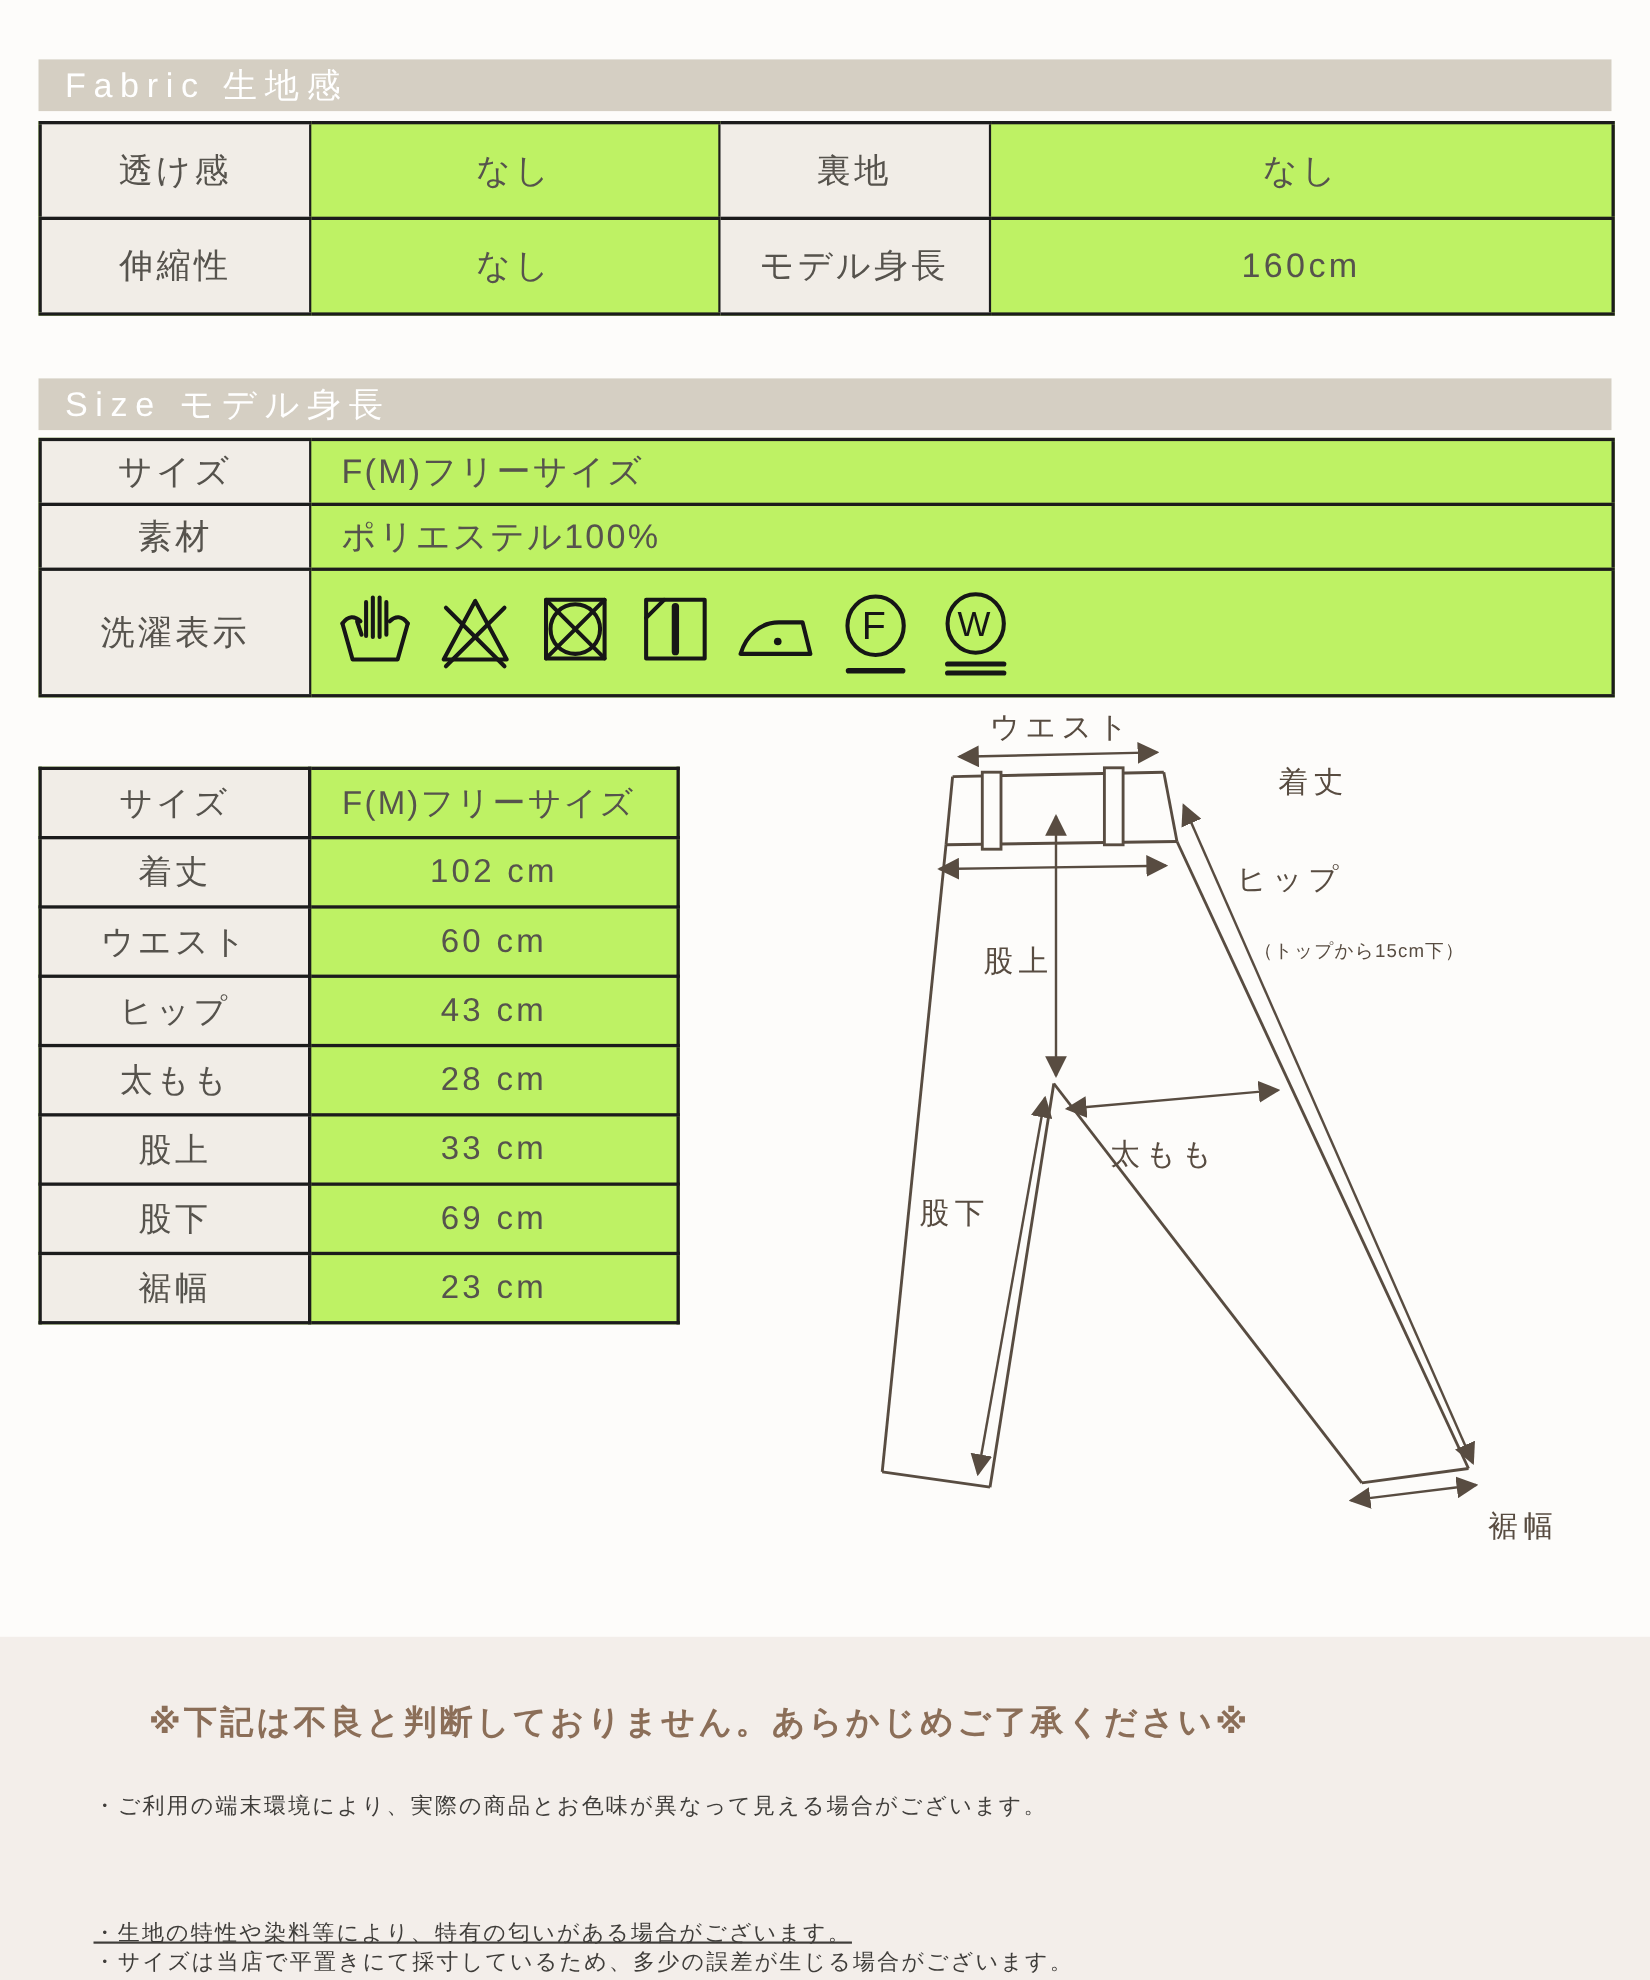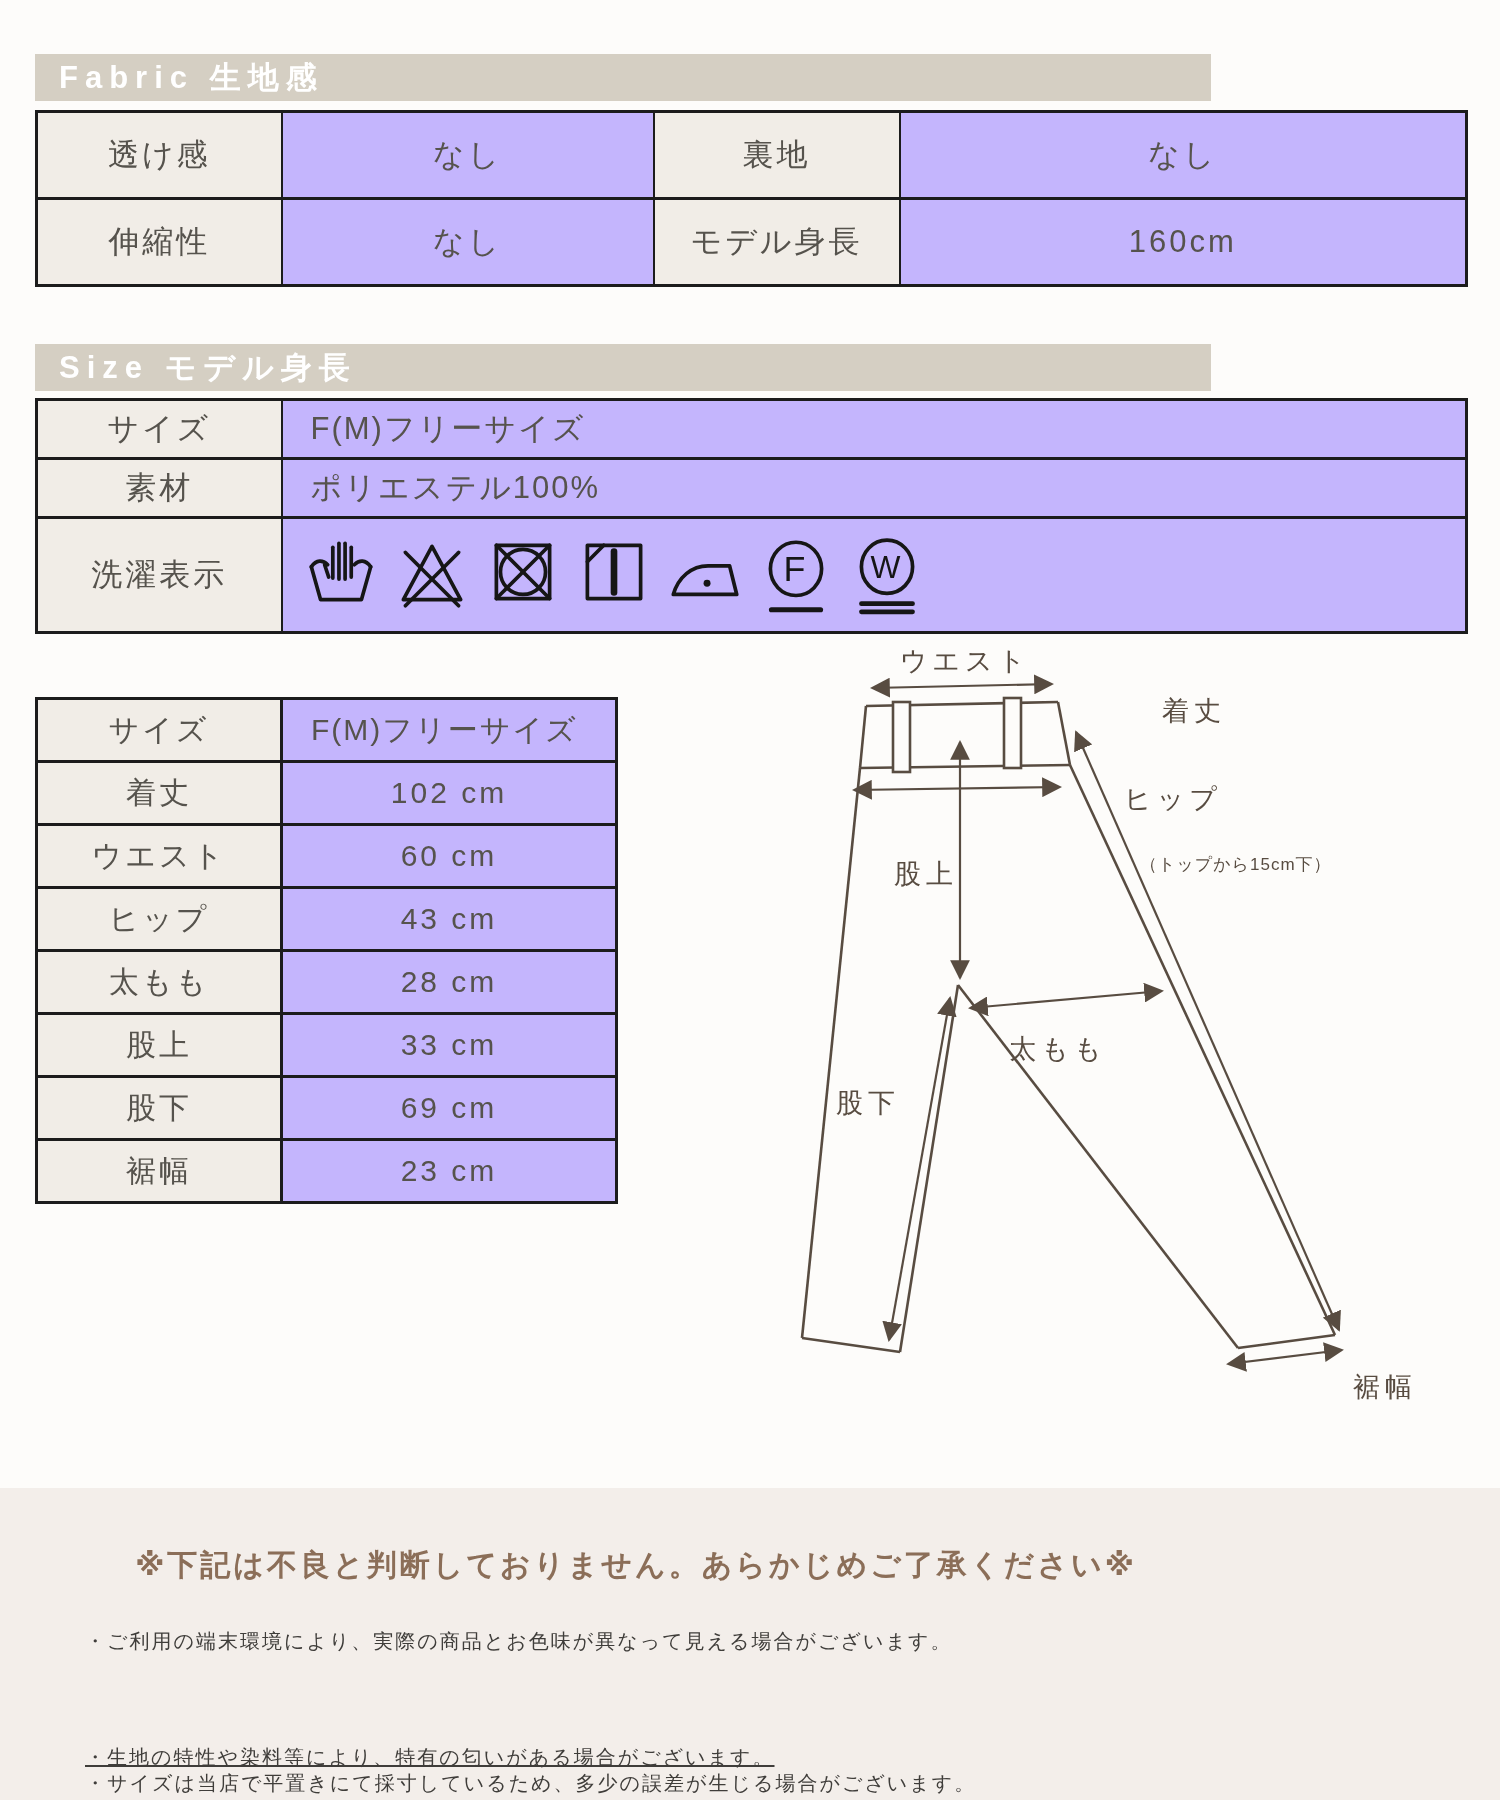--- a/index.html
+++ b/index.html
@@ -1,22 +1,22 @@
 <!DOCTYPE html>
 <html><head>
 <meta charset="utf-8">
 <style>
   html,body{margin:0;padding:0;background:#fff;}
   .page{position:relative;width:1500px;height:1800px;background:#fdfcfa;overflow:hidden;
         font-family:"Liberation Sans","DejaVu Sans",sans-serif;color:#56534d;}
-  .hdr{position:absolute;left:35px;width:1176px;height:47px;background:#d5cfc3;color:#fff;
-       font-size:31px;letter-spacing:7px;line-height:48px;padding-left:24px;box-sizing:border-box;font-weight:bold;}
+  .hdr{position:absolute;left:35px;width:1430px;height:47px;background:#d5cfc3;color:#fff;
+       font-size:31px;letter-spacing:7px;line-height:48px;padding-left:24px;box-sizing:border-box;}
   #hdr-fabric{top:54px;}
   #hdr-size{top:344px;}
-  table{border-collapse:collapse;position:absolute;table-layout:fixed;background:#c4b5fd;}
+  table{border-collapse:collapse;position:absolute;table-layout:fixed;background:#bef264;}
   td{border:2px solid #1c1c1c;border-top-width:3px;border-bottom-width:3px;
      text-align:center;font-size:31px;letter-spacing:3px;color:#56534d;padding:0;}
   .lbl{background:#f1ede7;}
   .val-left{text-align:left;padding-left:28px;letter-spacing:2px;}
   #tbl-fabric{top:110px;left:35px;width:1430px;border:3px solid #1c1c1c;}
   #tbl-fabric td{height:84px;}
   #tbl-size{top:398px;left:35px;width:1430px;border:3px solid #1c1c1c;}
   #tbl-size td{height:56px;}
   #tbl-size tr.care-row-tr td{height:112px;}
   #tbl-meas{top:697px;left:35px;width:580px;border:3px solid #1c1c1c;}

